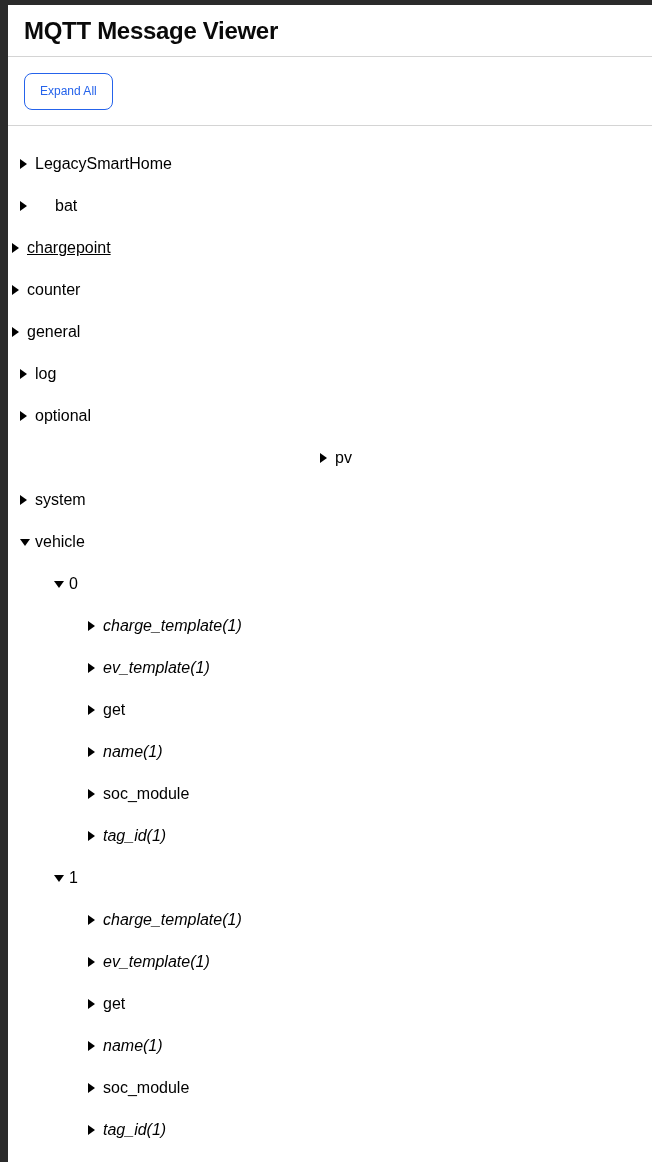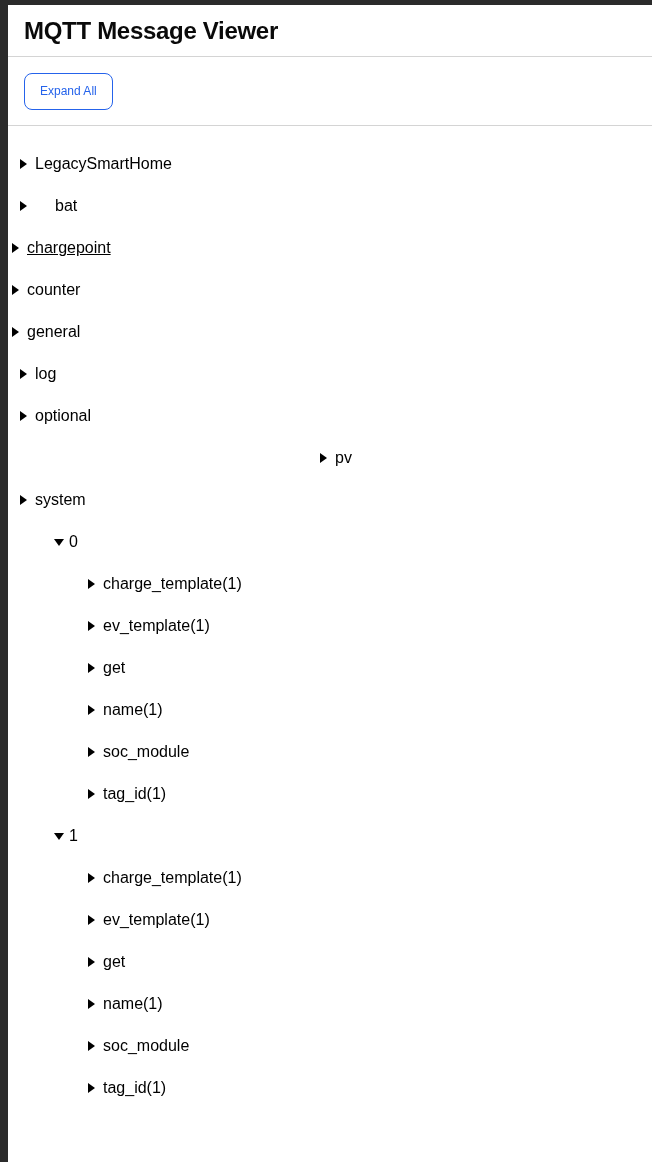--- a/index.html
+++ b/index.html
@@ -63,21 +63,21 @@
   .tree {
     padding-top: 17px;
   }
   .tree-row {
     height: 42px;
     display: flex;
     align-items: center;
     font-size: 16px;
     cursor: pointer;
   }
-  .tree-row.italic .label { }
+  .tree-row.italic .label { font-style: italic; }
   .marker {
     width: 10px;
     display: inline-flex;
     align-items: center;
     justify-content: flex-start;
     margin-right: 5px;
     flex: 0 0 10px;
   }
   .marker.right::before {
     content: "";
@@ -142,20 +142,24 @@
         <span class="label">optional</span>
       </div>
       <div class="tree-row" style="padding-left: 12px; justify-content: center;">
         <span class="marker right"></span>
         <span class="label">pv</span>
       </div>
       <div class="tree-row" style="padding-left: 12px;">
         <span class="marker right"></span>
         <span class="label">system</span>
       </div>
+      <div class="tree-row" style="padding-left: 12px;">
+        <span class="marker down"></span>
+        <span class="label">vehicle</span>
+      </div>
       <div class="tree-row" style="padding-left: 46px;">
         <span class="marker down"></span>
         <span class="label">0</span>
       </div>
       <div class="tree-row italic" style="padding-left: 80px;">
         <span class="marker right"></span>
         <span class="label">charge_template(1)</span>
       </div>
       <div class="tree-row italic" style="padding-left: 80px;">
         <span class="marker right"></span>

